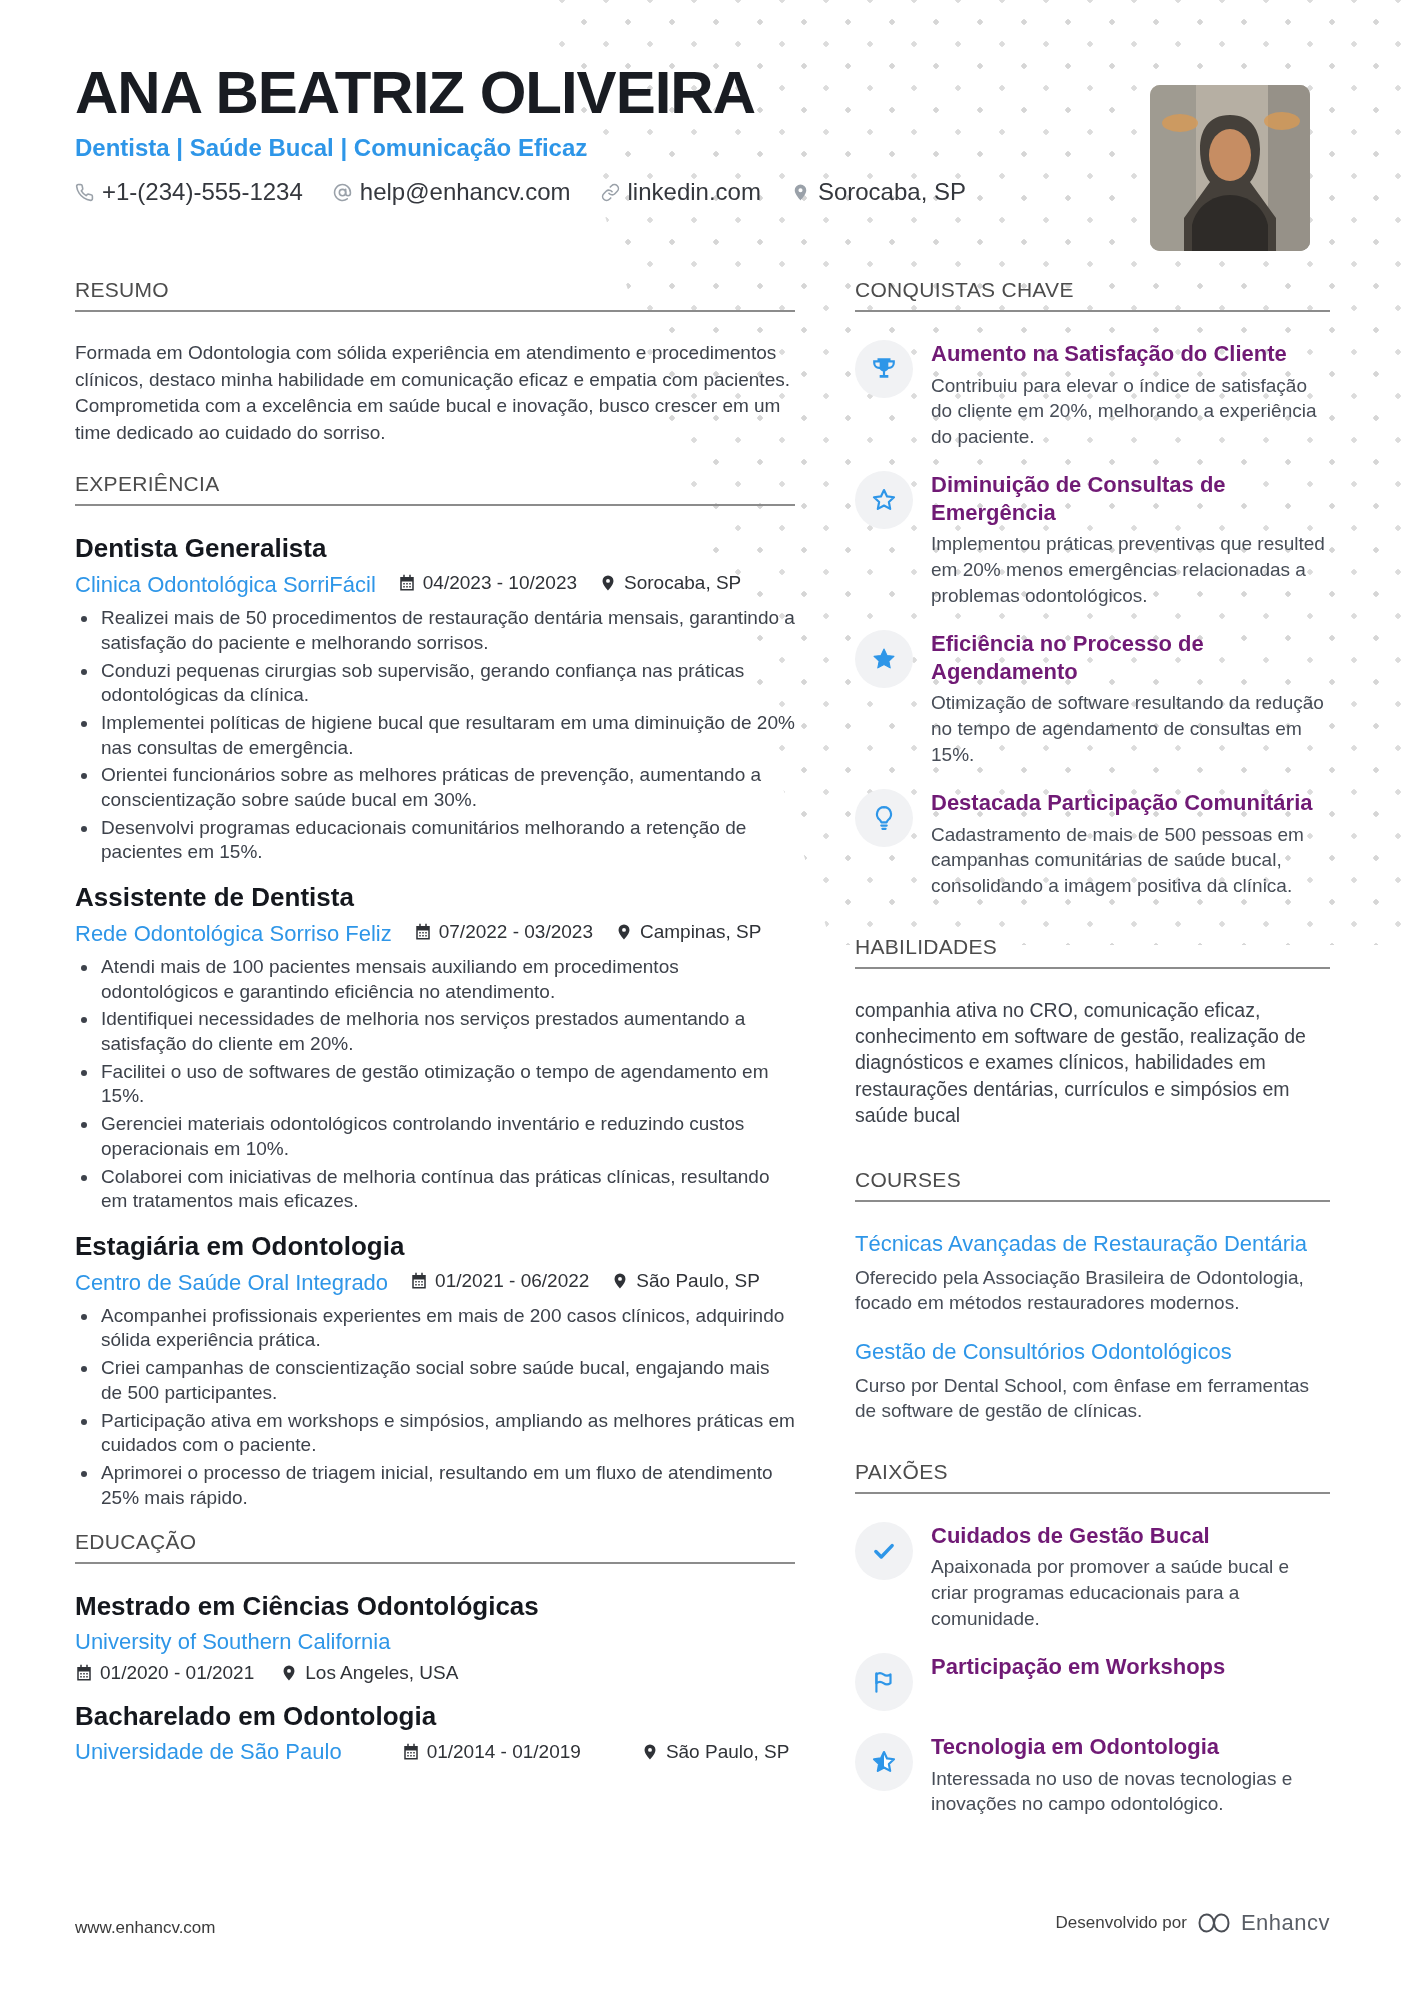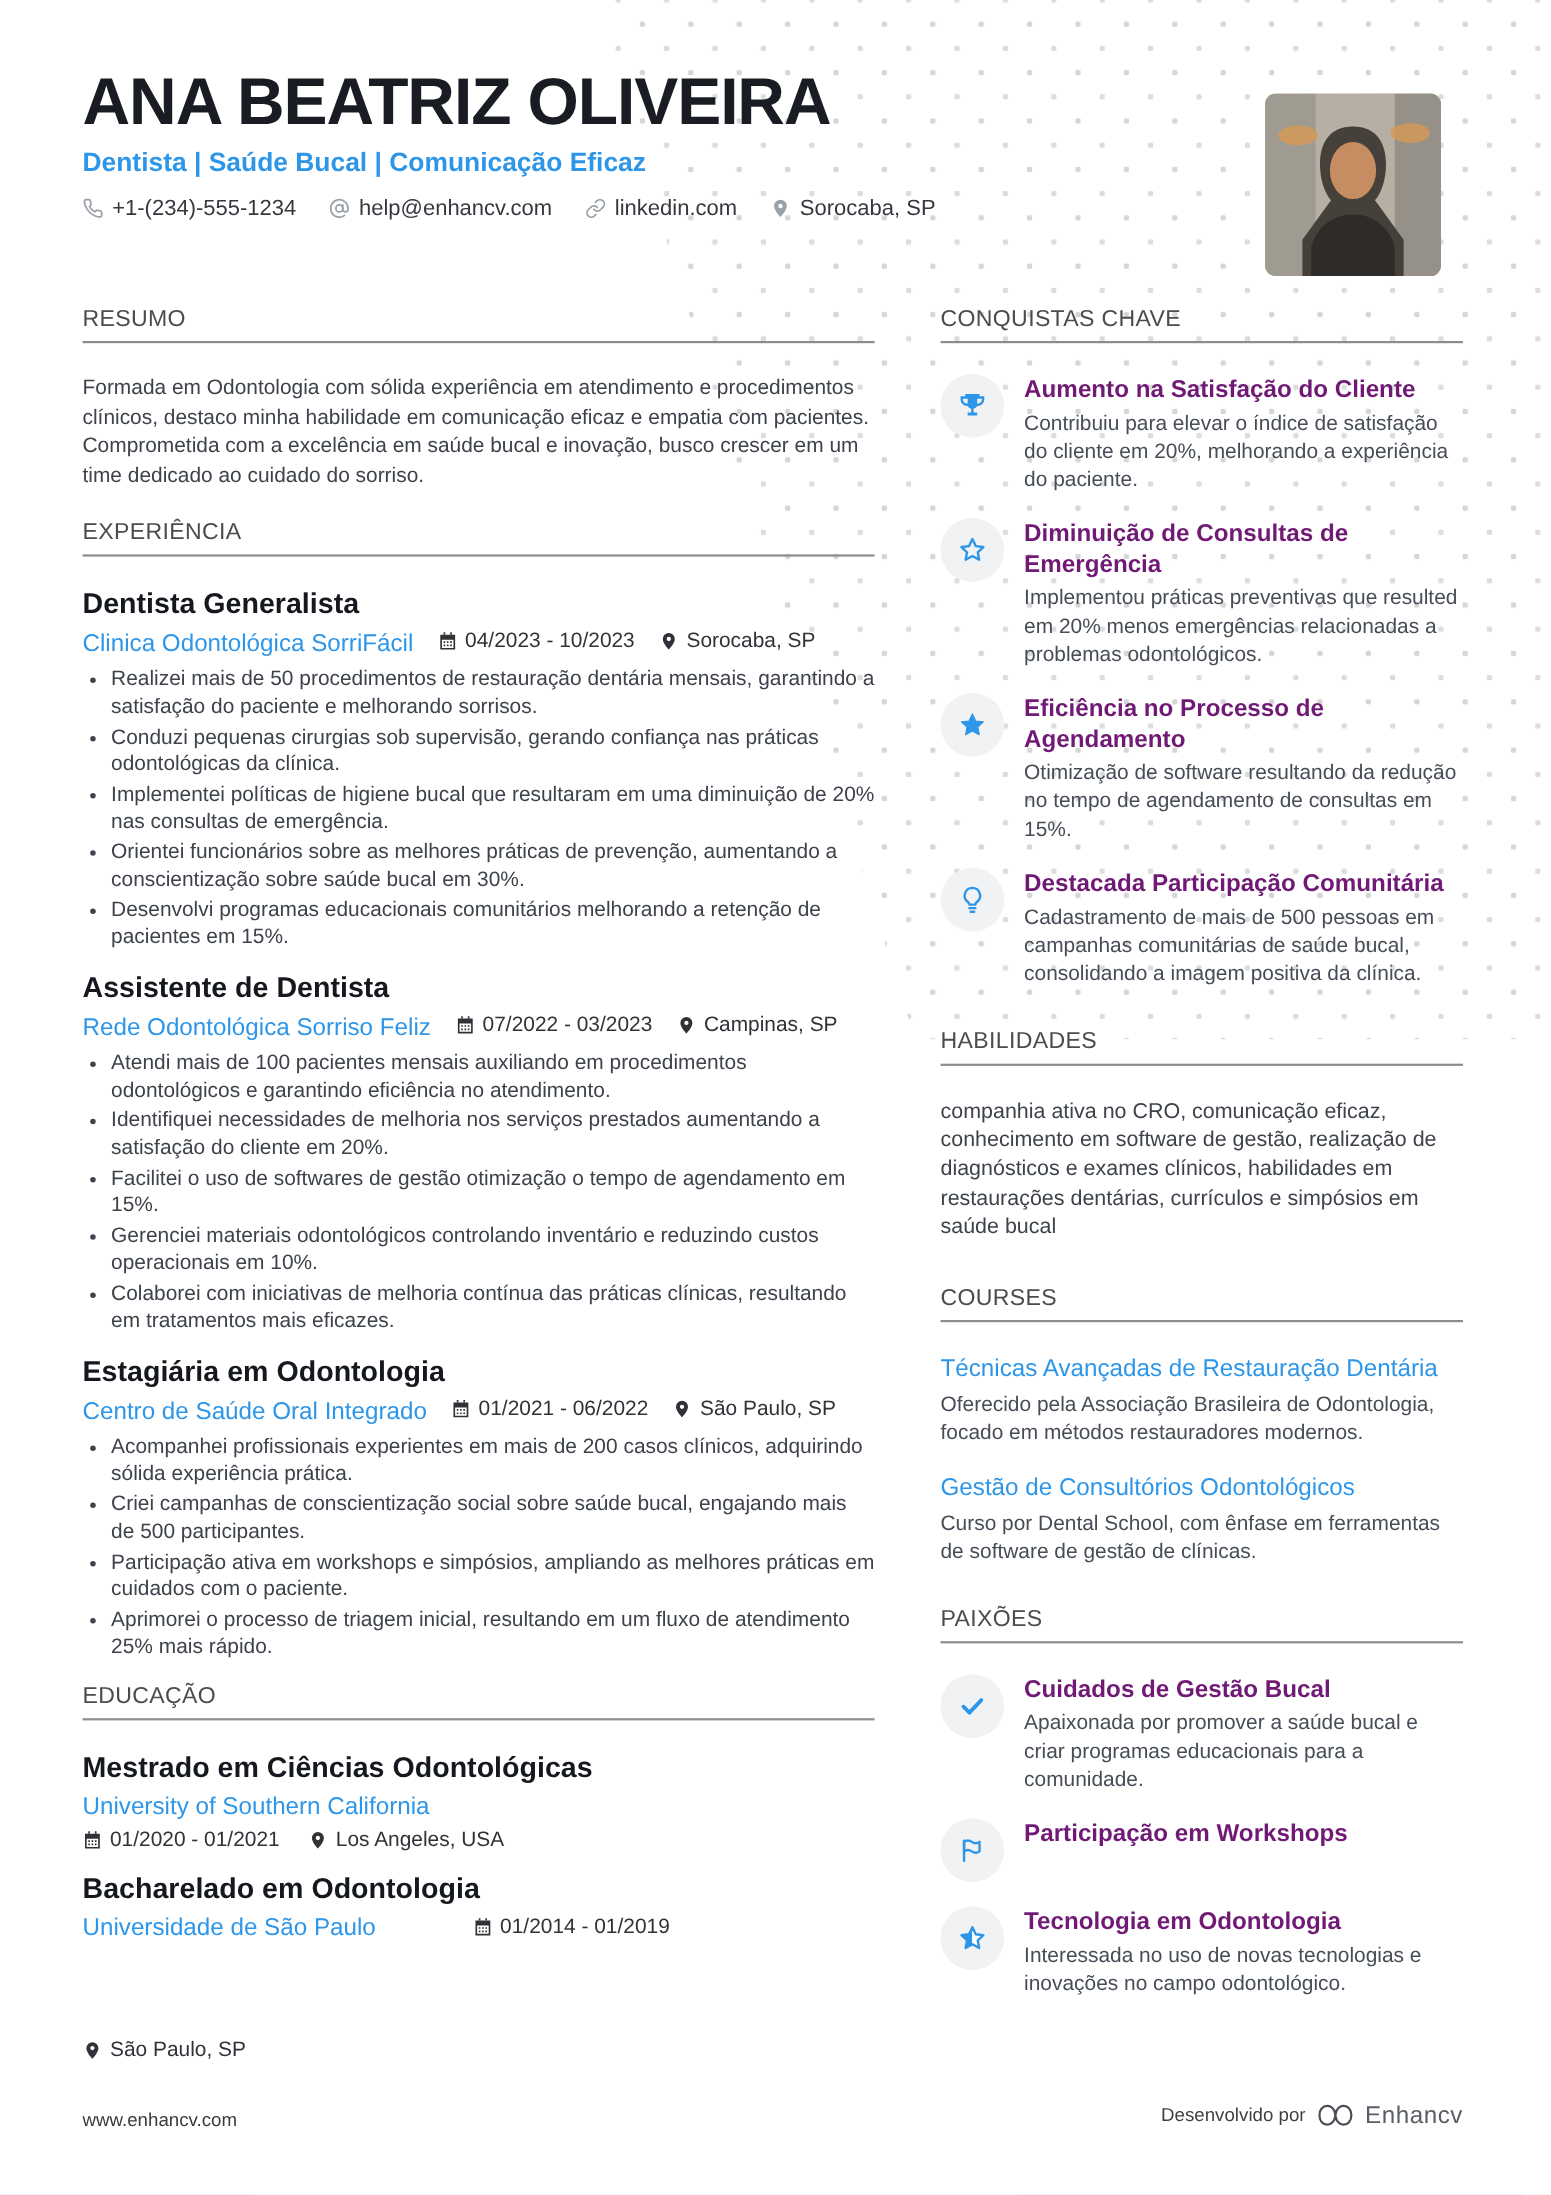--- a/index.html
+++ b/index.html
@@ -15,21 +15,21 @@
     background-image:
       radial-gradient(circle, #d6d6d6 2.5px, transparent 2.8px),
       radial-gradient(circle, #dcdcdc 2.5px, transparent 2.8px);
     background-size:44px 44px, 44px 44px;
     background-position:0 0, 22px 22px;
     clip-path:polygon(11% 0, 100% 0, 100% 100%, 41% 100%);
   }
   .header { position:absolute; left:75px; top:60px; width:1040px; z-index:1; }
   .name { font-size:60px; font-weight:600; letter-spacing:-1px; color:#191c22; line-height:1.1; }
   .job-headline { margin-top:8px; font-size:24px; font-weight:600; color:#2e96e8; }
-  .contact-row { margin-top:16px; display:flex; align-items:center; gap:30px; font-size:20px; color:#34373d; }
+  .contact-row { margin-top:16px; display:flex; align-items:center; gap:30px; font-size:24px; color:#34373d; }
   .contact-item { display:flex; align-items:center; gap:8px; }
   .cicon { width:19px; height:19px; color:#9aa1a9; flex:0 0 auto; }
   .photo {
     position:absolute; left:1150px; top:85px; width:160px; height:166px;
     border-radius:10px; overflow:hidden; z-index:2;
     background:linear-gradient(135deg,#cfc8ba 0%,#a49e94 45%,#6f6b65 100%);
   }
   .photo svg { width:100%; height:100%; display:block; }
 
   .col-left  { position:absolute; left:75px;  top:278px; width:720px; z-index:1; }
@@ -54,21 +54,21 @@
   .company { font-size:22px; color:#2e96e8; }
   .meta-item { display:flex; align-items:center; gap:7px; font-size:19px; color:#2f3237; }
   .micon { width:18px; height:18px; color:#2f3237; flex:0 0 auto; }
   ul.bullets { margin:0 0 0 6px; padding-left:18px; list-style:disc; }
   ul.bullets li { font-size:19px; line-height:1.3; color:#3d424b; margin-bottom:3px; padding-left:2px; }
 
   .edu-entry { margin-bottom:18px; }
   .edu-degree { font-size:26px; font-weight:600; color:#15181e; margin-bottom:7px; line-height:1.15; }
   .edu-school { font-size:22px; color:#2e96e8; margin-bottom:7px; }
   .edu-meta-row { display:flex; align-items:center; gap:26px; }
-  .edu-inline { display:flex; align-items:center; gap:88px; flex-wrap:wrap; }
+  .edu-inline { display:flex; align-items:center; gap:60px; flex-wrap:wrap; }
   .edu-inline .edu-school { margin-bottom:0; }
 
   .ach-item { display:flex; gap:18px; margin-bottom:22px; }
   .ach-circle {
     width:58px; height:58px; border-radius:50%; background:#f1f2f4;
     display:flex; align-items:center; justify-content:center; flex:0 0 auto;
   }
   .ach-circle svg { width:26px; height:26px; color:#2e96e8; }
   .ach-title { font-size:22px; font-weight:600; color:#701a75; line-height:1.25; margin-bottom:5px; }
   .ach-text { font-size:19px; line-height:1.35; color:#474d57; }

